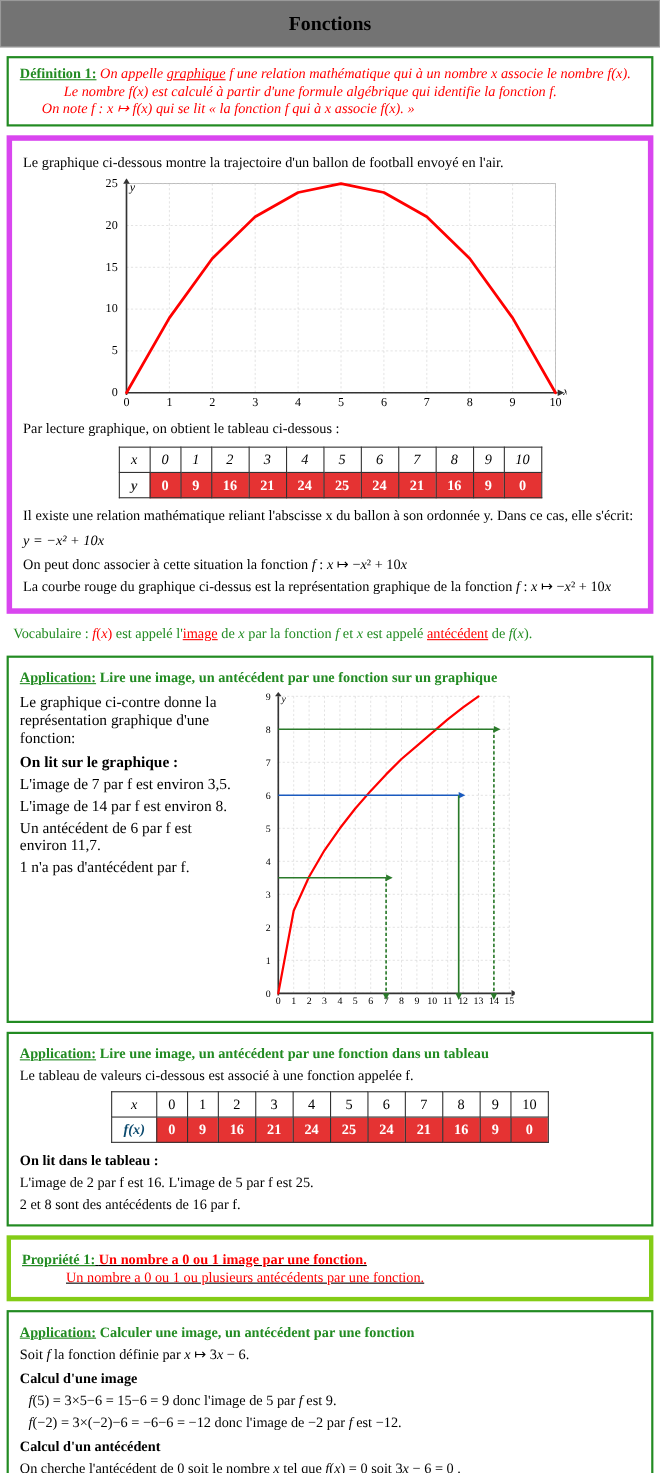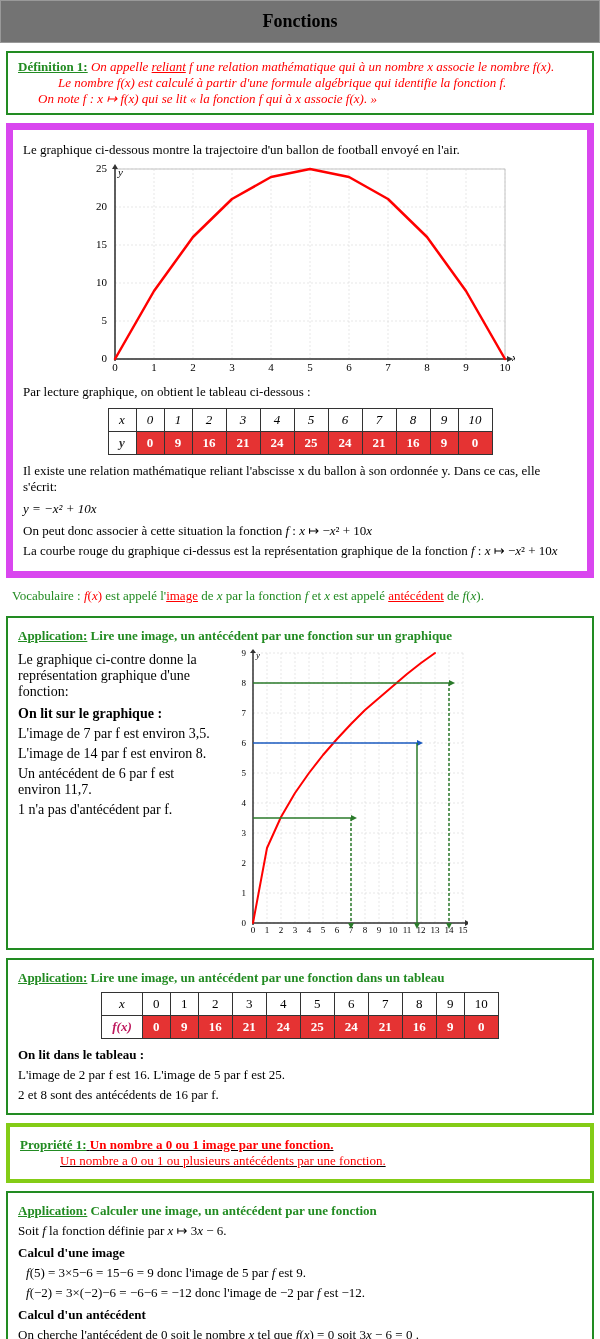--- a/index.html
+++ b/index.html
@@ -23,21 +23,21 @@
       margin: 8px 6px;
       padding: 6px 10px;
       background: #fff;
     }
     .definition-box .def-title {
       color: #228B22;
       font-weight: bold;
       text-decoration: underline;
     }
     .main-section {
-      border: 7px solid #d946ef;
+      border: 5px solid #d946ef;
       margin: 6px 6px;
       padding: 8px 10px;
     }
     .graph-container {
       text-align: center;
       margin: 6px auto;
     }
     .table-container {
       margin: 8px auto;
       text-align: center;
@@ -102,21 +102,21 @@
     .red { color: red; }
     .green { color: #228B22; }
   </style>
 </head>
 <body>
 
 <div class="page-title">Fonctions</div>
 
 <div class="definition-box">
   <span class="def-title green">Définition 1:</span>
-  <span> <span class="red italic">On appelle <span class="underline">reliant</span> <i>f</i> une relation mathématique qui à un nombre <i>x</i> associe le nombre <i>f</i>(<i>x</i>).</span></span><br>
+  <span> <span class="red italic">On appelle <span class="underline">graphique</span> <i>f</i> une relation mathématique qui à un nombre <i>x</i> associe le nombre <i>f</i>(<i>x</i>).</span></span><br>
   <span class="red italic" style="margin-left:40px;">Le nombre <i>f</i>(<i>x</i>) est calculé à partir d'une formule algébrique qui identifie la fonction <i>f</i>.</span><br>
   <span class="red italic" style="margin-left:20px;">On note <i>f</i> : <i>x</i> ↦ <i>f</i>(<i>x</i>)  qui se lit  « la fonction <i>f</i> qui à <i>x</i>  associe <i>f</i>(<i>x</i>). »</span>
 </div>
 
 <div class="main-section">
   <p>Le graphique ci-dessous montre la trajectoire d'un ballon de football envoyé en l'air.</p>
 
   <div class="graph-container">
     <svg width="430" height="210">
 
@@ -329,40 +329,41 @@
 
         <line x1="189" y1="95" x2="189" y2="275" stroke="#2a7a2a" stroke-width="1.5"></line>
         <polygon points="186,275 189,281 192,275" fill="#2a7a2a"></polygon>
       </svg>
     </div>
   </div>
 </div>
 
 <div class="app-box">
   <p><span class="app-title green"><span class="underline">Application:</span> Lire une image, un antécédent par une fonction dans un tableau</span></p>
+  <p>Le tableau de valeurs ci-dessous est associé à une fonction appelée f.</p>
 
   <div class="table-container" style="margin-top:6px;">
     <table>
       <tbody>
           <tr>
         <td><i>x</i></td>
         <td>0</td>
             <td>1</td>
             <td>2</td>
             <td>3</td>
             <td>4</td>
             <td>5</td>
             <td>6</td>
             <td>7</td>
             <td>8</td>
             <td>9</td>
             <td>10</td>
       </tr>
       <tr>
-        <td style="font-style:italic; font-weight:bold; color:#be185d;"><i>f</i>(<i>x</i>)</td>
+        <td style="font-style:italic; font-weight:bold; color:#0c4a6e;"><i>f</i>(<i>x</i>)</td>
         <td class="fx-red">0</td>
         <td class="fx-red">9</td>
         <td class="fx-red">16</td>
         <td class="fx-red">21</td>
         <td class="fx-red">24</td>
         <td class="fx-red">25</td>
         <td class="fx-red">24</td>
         <td class="fx-red">21</td>
         <td class="fx-red">16</td>
         <td class="fx-red">9</td>

